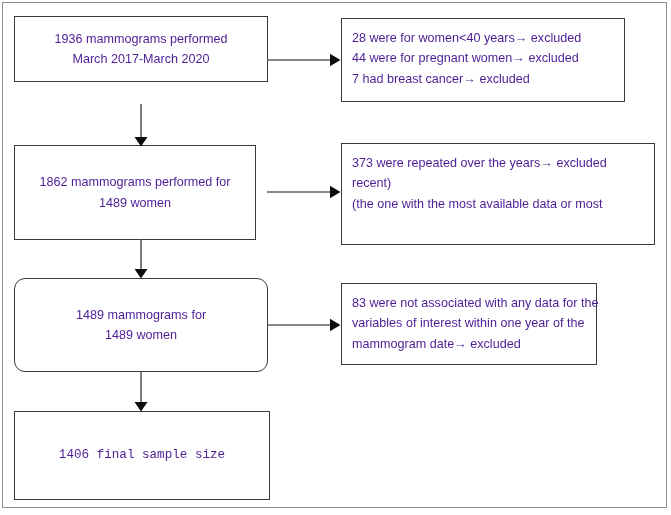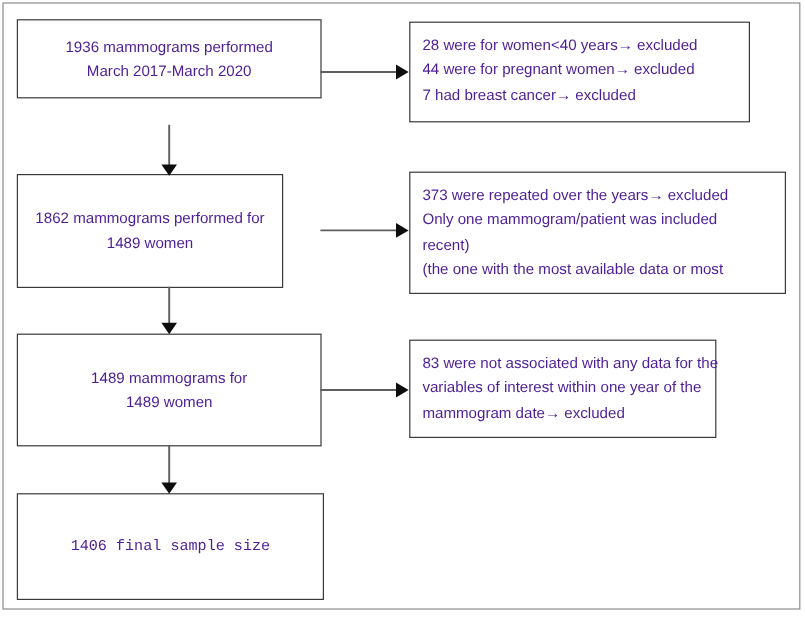--- a/index.html
+++ b/index.html
@@ -78,49 +78,48 @@
 
   <div class="frame"></div>
 
   <div class="node center" style="left:14px; top:16px; width:254px; height:66px;align-items:center;">
     <div class="inner">
       <span class="line">1936 mammograms performed</span>
       <span class="line">March 2017-March 2020</span>
     </div>
   </div>
 
-  <div class="node center" style="left:14px; top:145px; width:222px; height:95px;">
+  <div class="node center" style="left:14px; top:145px; width:242px; height:95px;">
     <div class="inner">
       <span class="line">1862 mammograms performed  for</span>
       <span class="line">1489 women</span>
     </div>
   </div>
 
-  <div class="node center" style="left:14px; top:278px; width:254px; height:94px;">
+  <div class="node center" style="left:14px; top:278px; width:254px; height:94px;border-radius:11px;">
     <div class="inner">
       <span class="line">1489 mammograms for</span>
       <span class="line">1489 women</span>
     </div>
   </div>
 
   <div class="node center" style="left:14px; top:411px; width:256px; height:89px;font-family:Liberation Mono, monospace;">
     <div class="inner">
       <span class="line">1406 final sample size</span>
     </div>
   </div>
 
   <div class="node left" style="left:341px; top:18px; width:284px; height:84px;">
     <div class="line">28 were for women&lt;40 years→ excluded</div>
     <div class="line">44 were for pregnant women→ excluded</div>
     <div class="line">7 had breast cancer→ excluded</div>
   </div>
 
   <div class="node left" style="left:341px; top:143px; width:314px; height:102px;">
     <div class="line">373 were repeated over the years→ excluded</div>
-    <div class="line">Only one mammogram/patient was included</div>
     <div class="line">recent)</div>
     <div class="line">(the one with the most available data or most</div>
   </div>
 
   <div class="node left" style="left:341px; top:283px; width:256px; height:82px;">
     <div class="line">83 were not associated with any data for the</div>
     <div class="line">variables of interest within one year of the</div>
     <div class="line">mammogram date→ excluded</div>
   </div>
 

